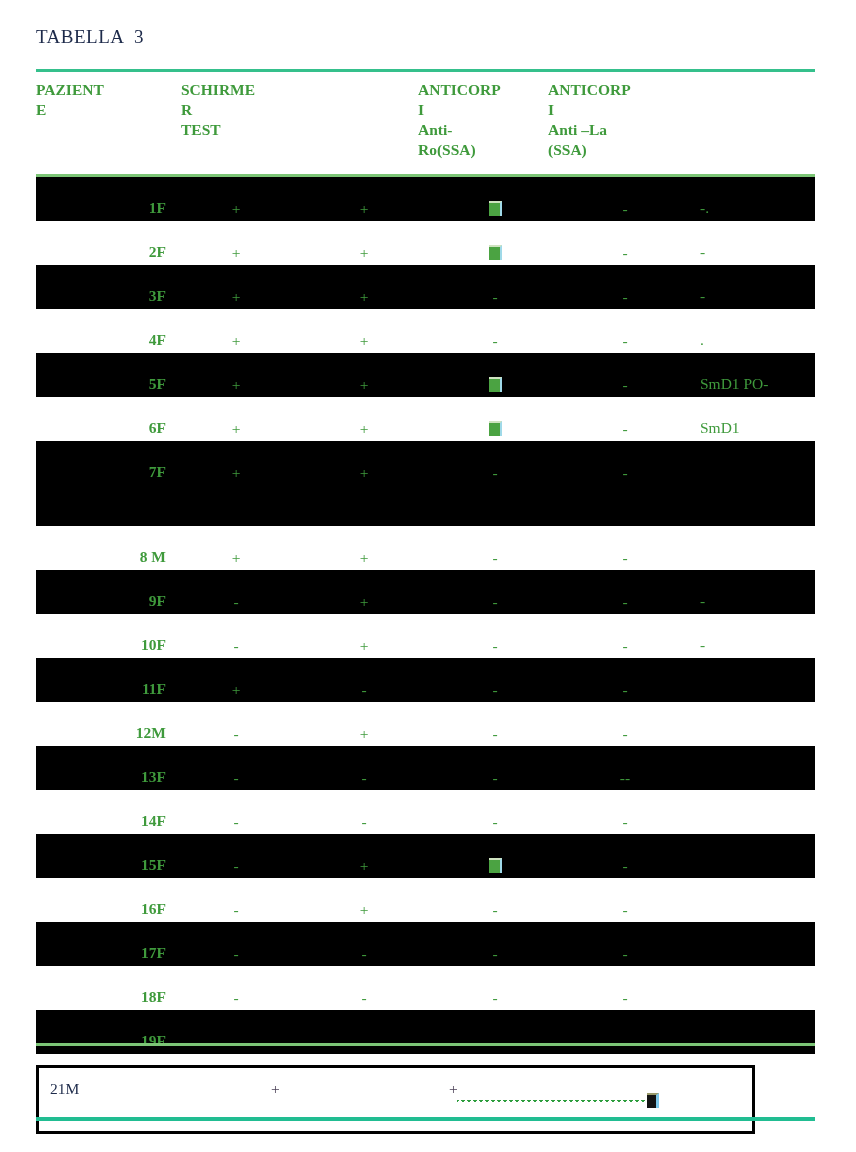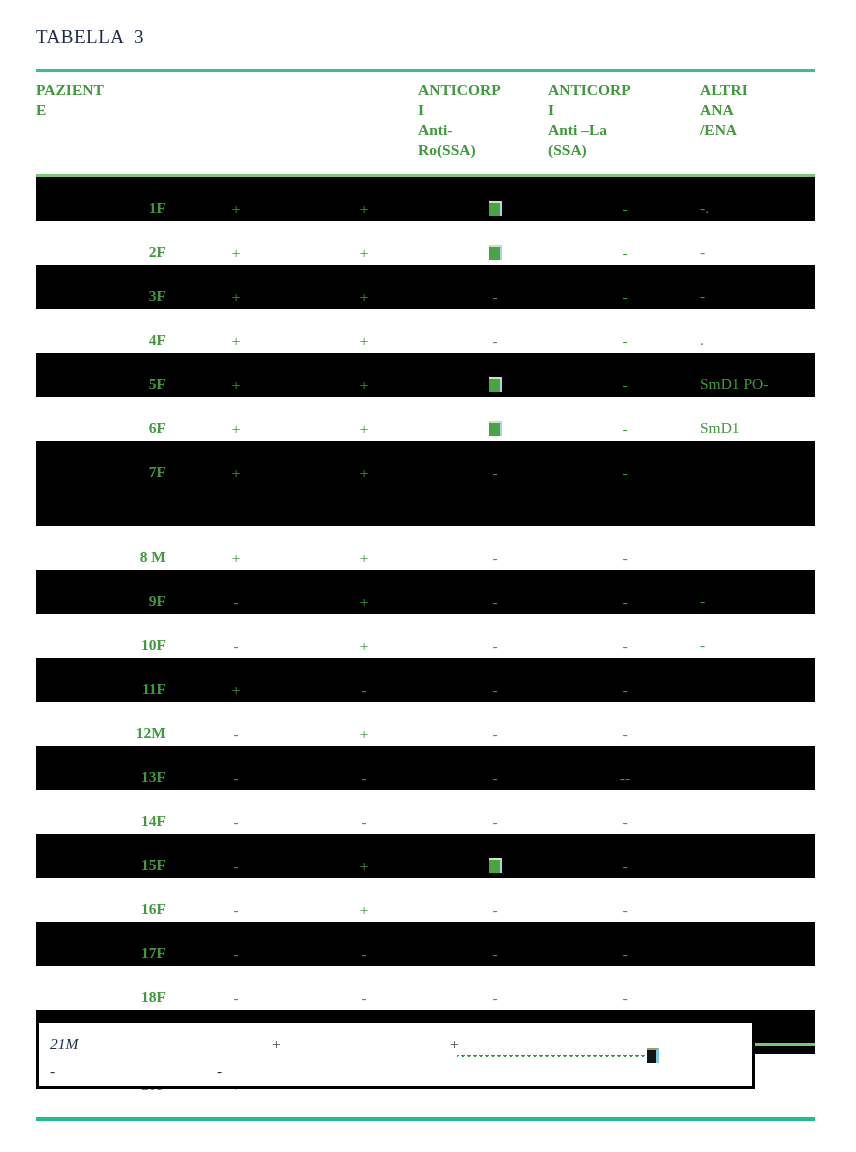--- a/index.html
+++ b/index.html
@@ -128,27 +128,26 @@
     background: #4ba342;
     border-right: 2px solid #9fd9e8;
     border-top: 2px solid #cfe3c0;
     vertical-align: -2px;
   }
 
   
   .box21 {
     position: absolute;
     left: 36px;
-    top: 1020px;
+    top: 1065px;
     width: 719px;
     height: 69px;
     border: 3px solid #000000;
     box-sizing: border-box;
     background: #ffffff;
-    font-style: italic;
   }
   .b21 {
     position: absolute;
     color: #1d2a4a;
     font-size: 15.5px;
     font-family: "Liberation Serif", "DejaVu Serif", serif;
     white-space: pre;
   }
   .b21-id     { left: 11px;  top: 12px; }
   .b21-schir  { left: 232px; top: 12px; color:#4a3f55; }
@@ -190,36 +189,36 @@
 
   <div class="table-wrap">
 
     <div class="rule-top"></div>
 
     <div class="thead">
       <div class="th" style="left:0px;  width:112px;">
         <span class="ln">PAZIENT</span>
         <span class="ln">E</span>
       </div>
+      <div class="th" style="left:145px; width:120px;">
+        <span class="ln">SCHIRME</span>
+        <span class="ln">R</span>
+        <span class="ln">TEST</span>
+      </div>
       <div class="th" style="left:382px; width:130px;">
         <span class="ln">ANTICORP</span>
         <span class="ln">I</span>
         <span class="ln">Anti-</span>
         <span class="ln">Ro(SSA)</span>
       </div>
       <div class="th" style="left:512px; width:130px;">
         <span class="ln">ANTICORP</span>
         <span class="ln">I</span>
         <span class="ln">Anti –La</span>
         <span class="ln">(SSA)</span>
-      </div>
-      <div class="th" style="left:664px; width:115px;">
-        <span class="ln">ALTRI</span>
-        <span class="ln">ANA</span>
-        <span class="ln">/ENA</span>
       </div>
     </div>
 
     <div class="rule-header-bottom"></div>
 
     <div class="tbody" id="tbody">
         <div class="row alt">
           <span class="cell c-id">1F</span>
           <span class="cell c-schir">+</span>
           <span class="cell c-prova">+</span>

